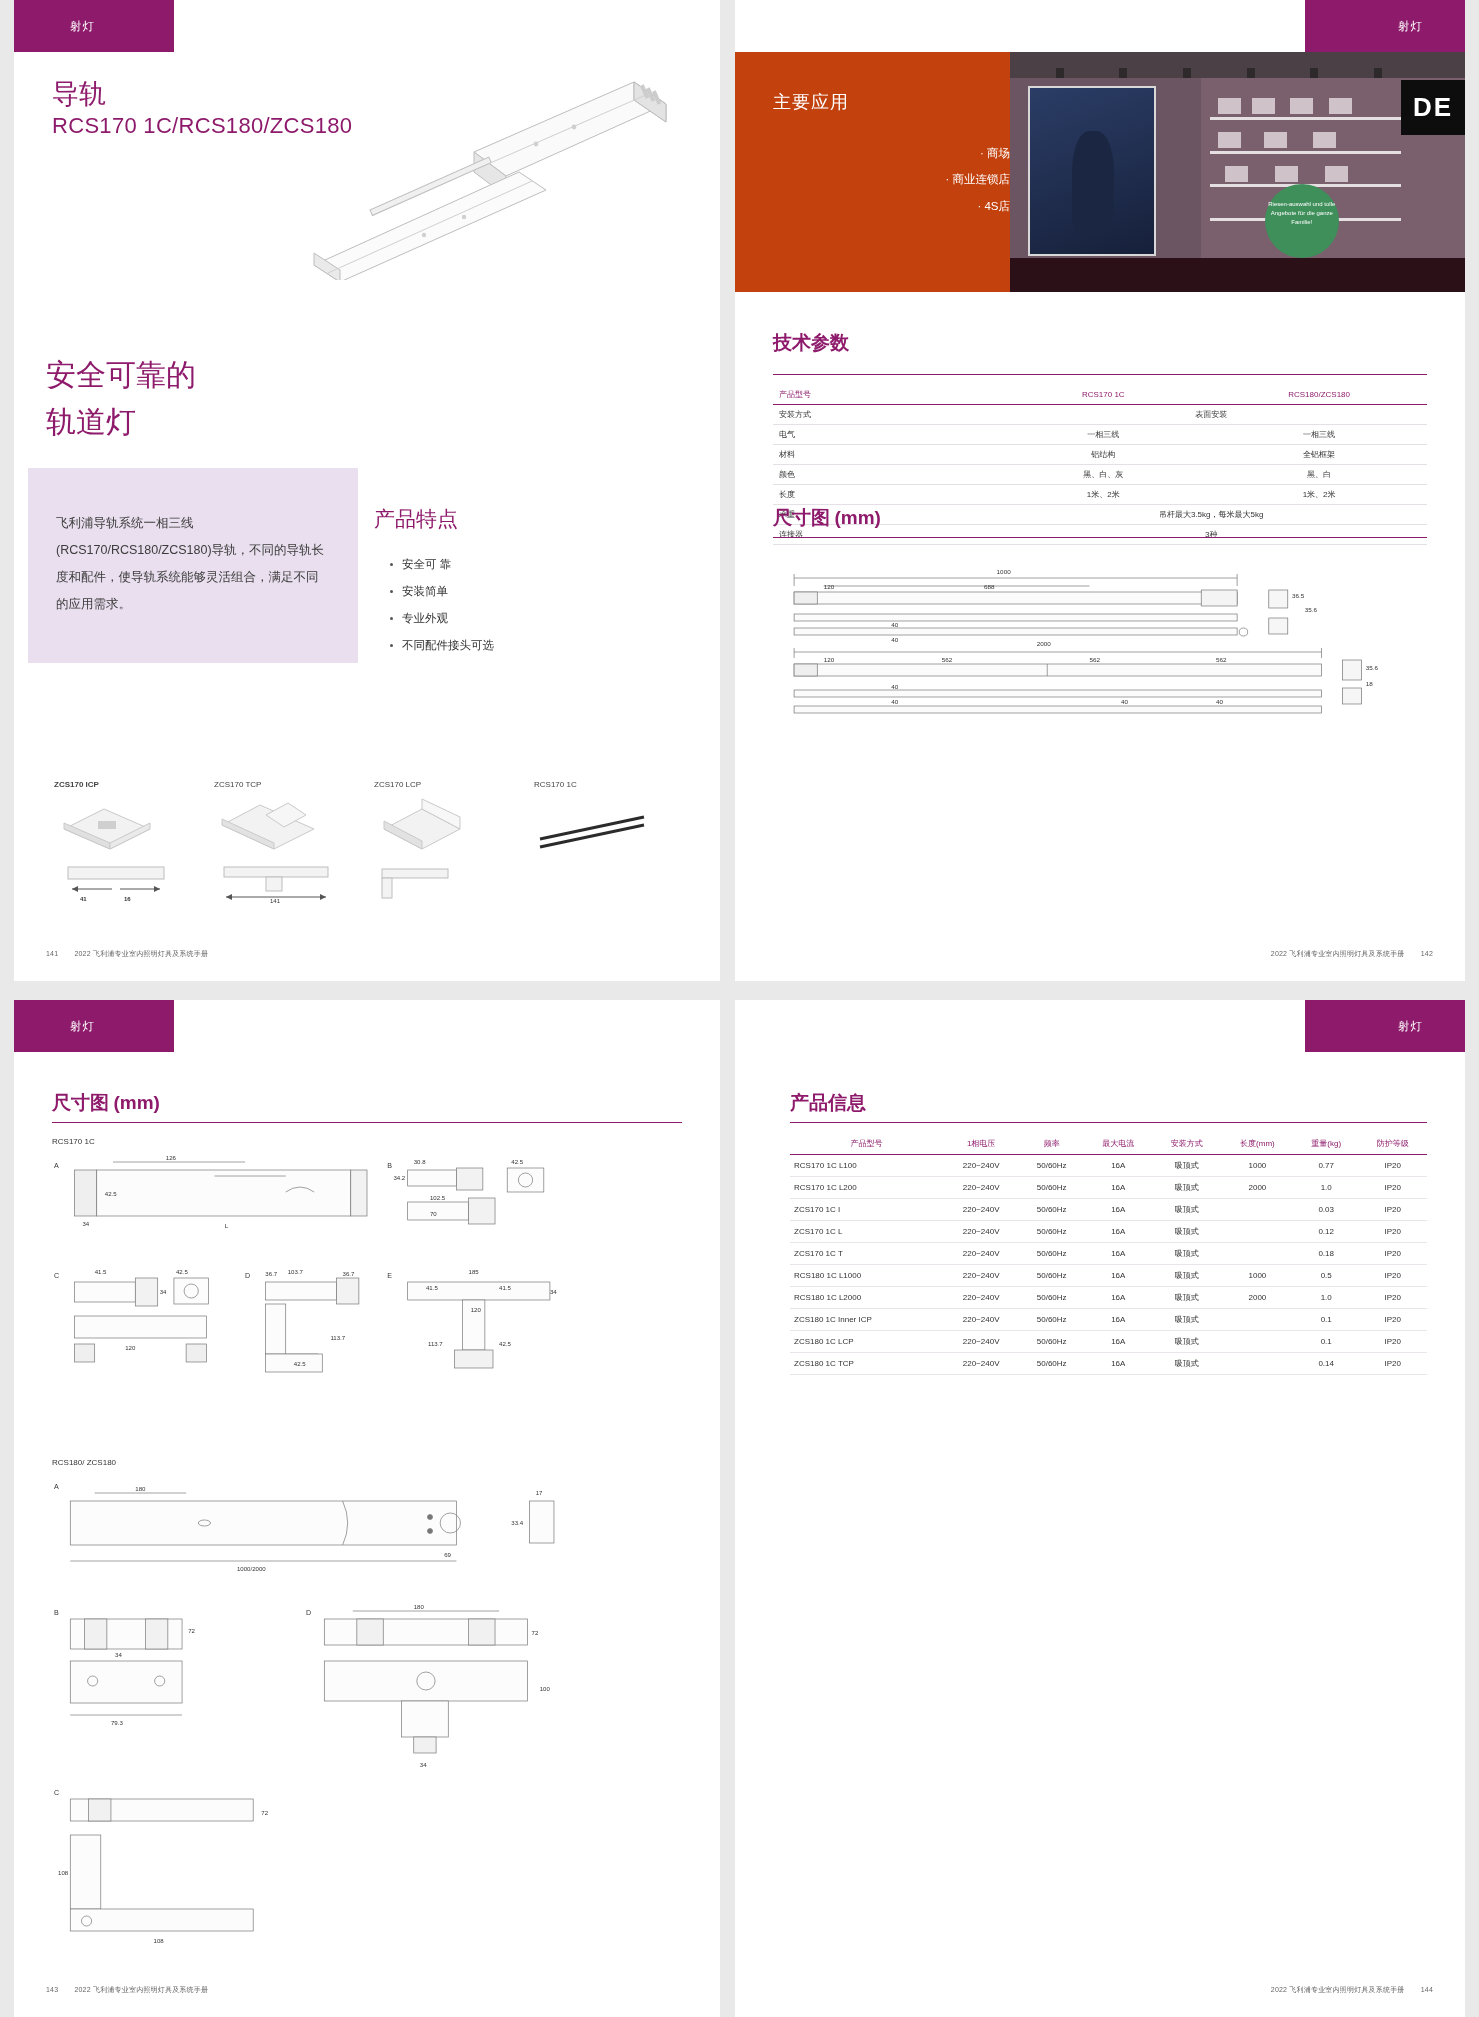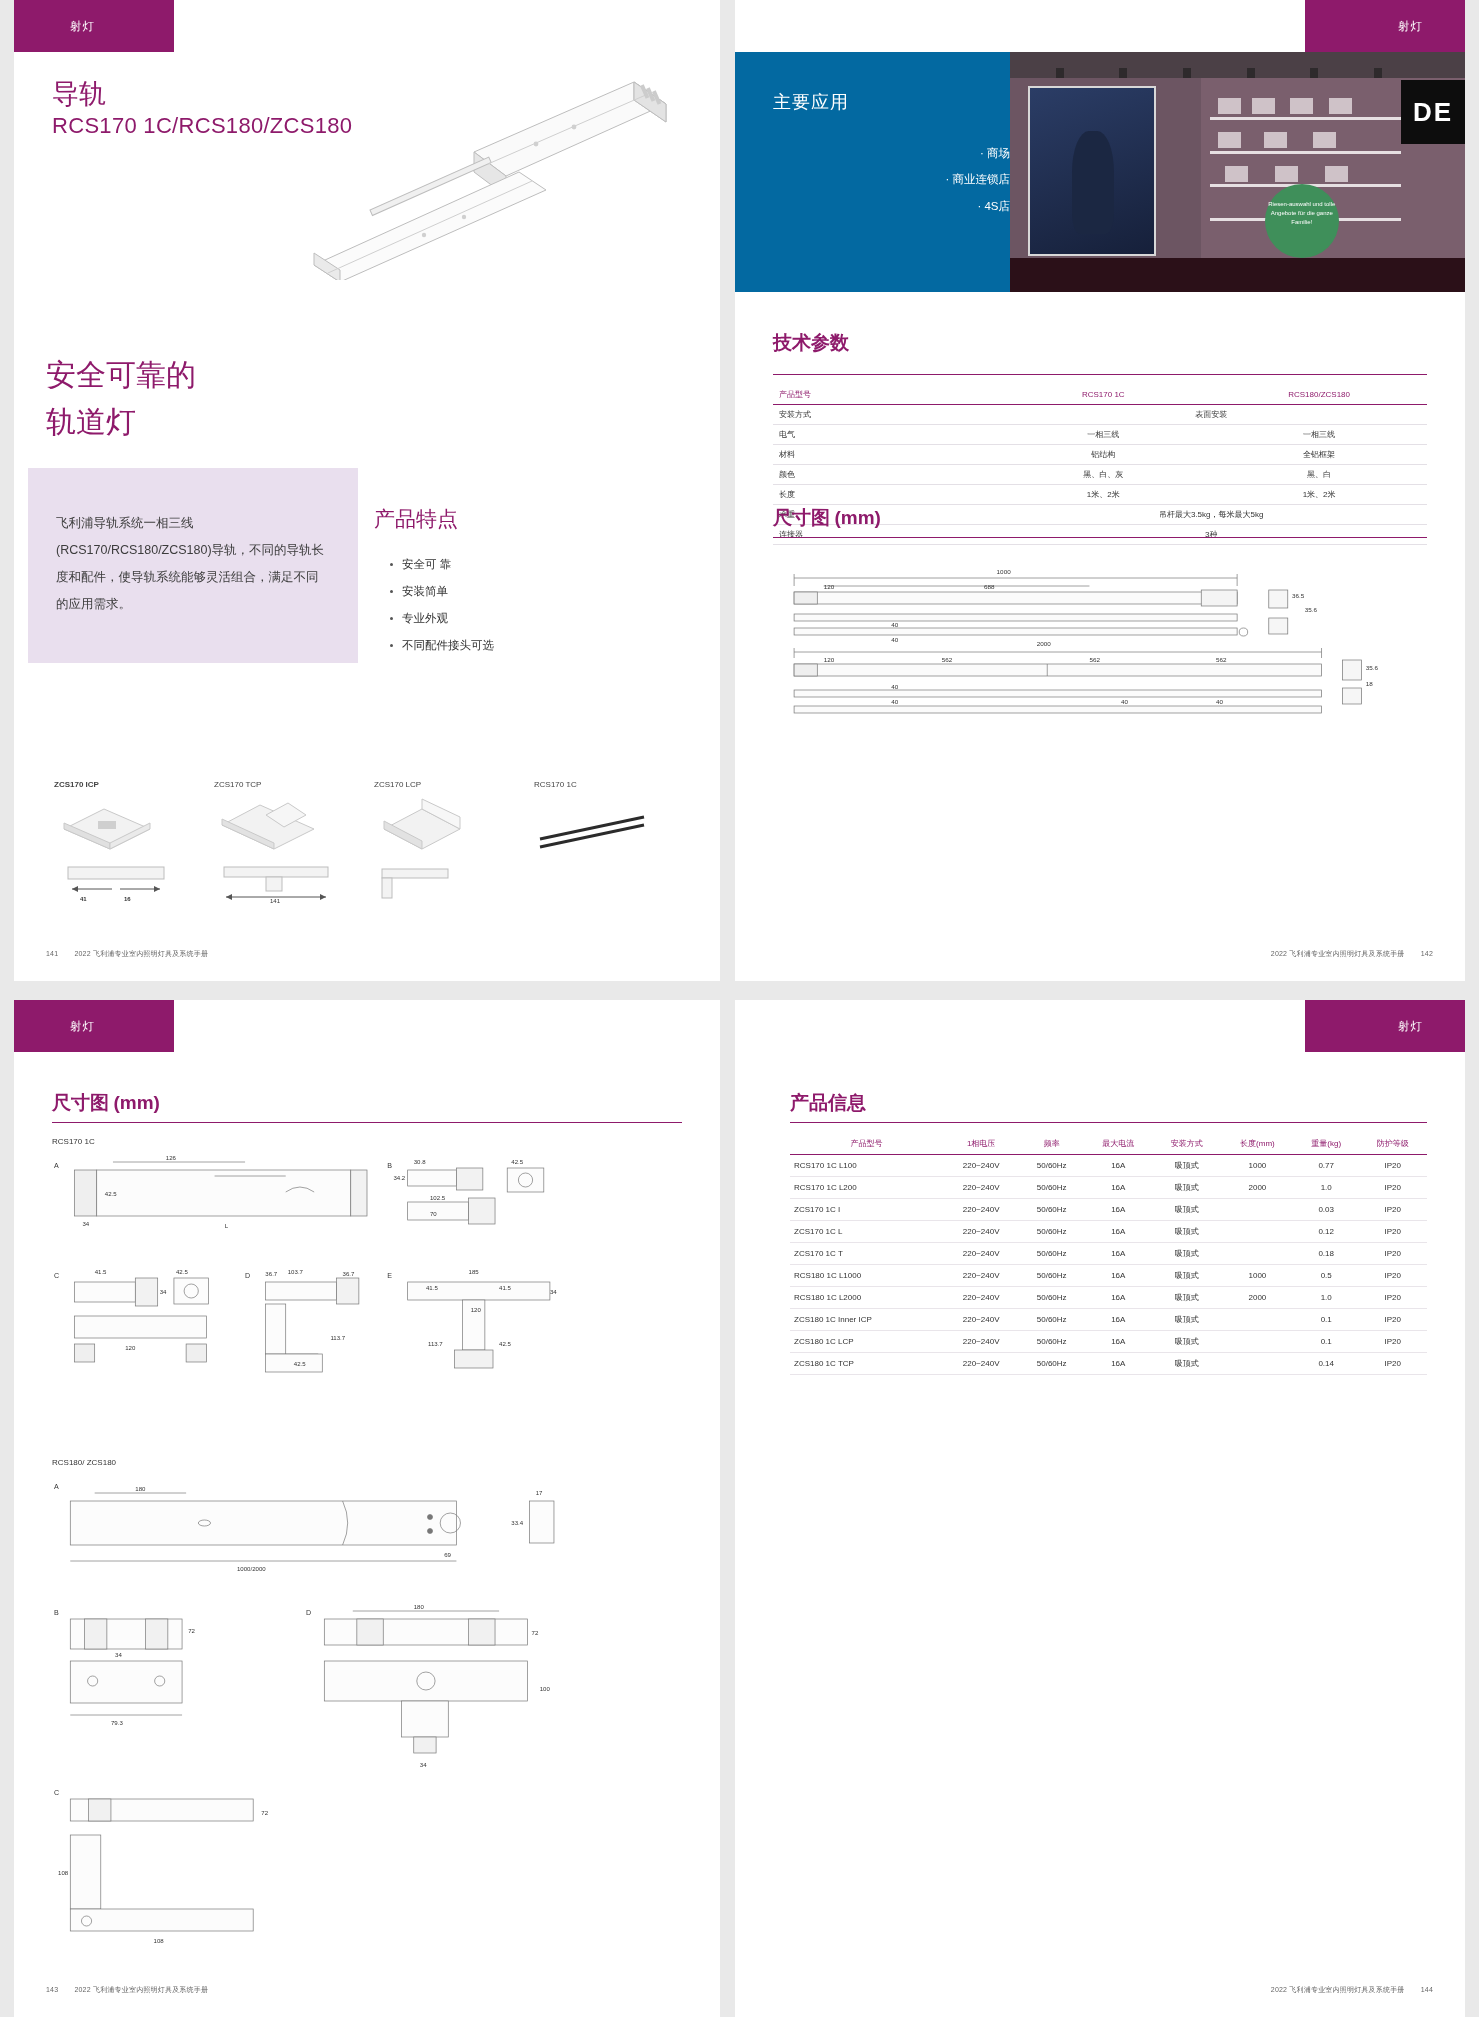--- a/index.html
+++ b/index.html
@@ -81,21 +81,21 @@
     position:absolute; bottom:22px; font-size:7px; color:#666; letter-spacing:.2px;
   }
   .footer .num { margin-right:14px; }
   .footer.left  { left:32px;  }
   .footer.right { right:32px; text-align:right; }
   .footer.right .num { margin-right:0; margin-left:14px; }
 
   
   .p2-appbox {
     position:absolute; left:0; top:52px; width:275px; height:240px;
-    background:#0369a1; color:#fff;
+    background:#c2410c; color:#fff;
   }
   .p2-appbox h3 { margin:0; padding:38px 0 0 38px; font-size:18px; font-weight:400; letter-spacing:1px; }
   .p2-appbox ul { margin:26px 0 0 0; padding:0 0 0 38px; list-style:none;text-align:right; }
   .p2-appbox li { font-size:11.5px; line-height:2.3; }
   .p2-appbox li:before { content:"· "; }
 
   .p2-photo { position:absolute; left:275px; top:52px; right:0; height:240px; overflow:hidden; background:#2b1018; }
 
   .sec-title { color:#8e1a6b; font-size:19px; font-weight:700; }
 
@@ -118,21 +118,21 @@
   
   .shop { position:absolute; inset:0; }
   .shop .ceiling { position:absolute; left:0; top:0; width:100%; height:26px; background:#4b4046; }
   .shop .wallL { position:absolute; left:0; top:26px; width:42%; bottom:34px; background:#6c5562; }
   .shop .poster { position:absolute; left:4%; top:34px; width:28%; height:170px; background:linear-gradient(160deg,#2b3d66,#16203a); border:2px solid #d8d8d8; }
   .shop .model { position:absolute; left:34%; top:26%; width:34%; height:62%; background:#1b2742; border-radius:40% 40% 20% 20%; }
   .shop .wallR { position:absolute; left:42%; top:26px; right:0; bottom:34px; background:#7a5f6d; }
   .shop .shelves { position:absolute; left:44%; top:40px; right:14%; bottom:46px; }
   .shop .shelf { position:absolute; left:0; right:0; height:3px; background:#e6dfe2; }
   .shop .goods { position:absolute; height:16px; background:#cfc2c8; }
-  .shop .signD { position:absolute; right:0; top:28px; width:14%; height:64px; background:#0d0d0d; color:#fff; font-size:26px; font-weight:bold; letter-spacing:2px; display:flex; align-items:center; justify-content:center; }
+  .shop .signD { position:absolute; right:0; top:28px; width:14%; height:55px; background:#0d0d0d; color:#fff; font-size:26px; font-weight:bold; letter-spacing:2px; display:flex; align-items:center; justify-content:center; }
   .shop .badge { position:absolute; left:56%; top:55%; width:74px; height:74px; border-radius:50%; background:#3f8f5a; color:#fff; font-size:6px; text-align:center; padding-top:16px; line-height:1.5; }
   .shop .spot { position:absolute; top:16px; width:8px; height:14px; background:#2e2a2c; }
 </style>
 </head>
 <body>
 
 <div class="sheet">
 
   <div class="page" id="page-1">
     <div class="tab left">

